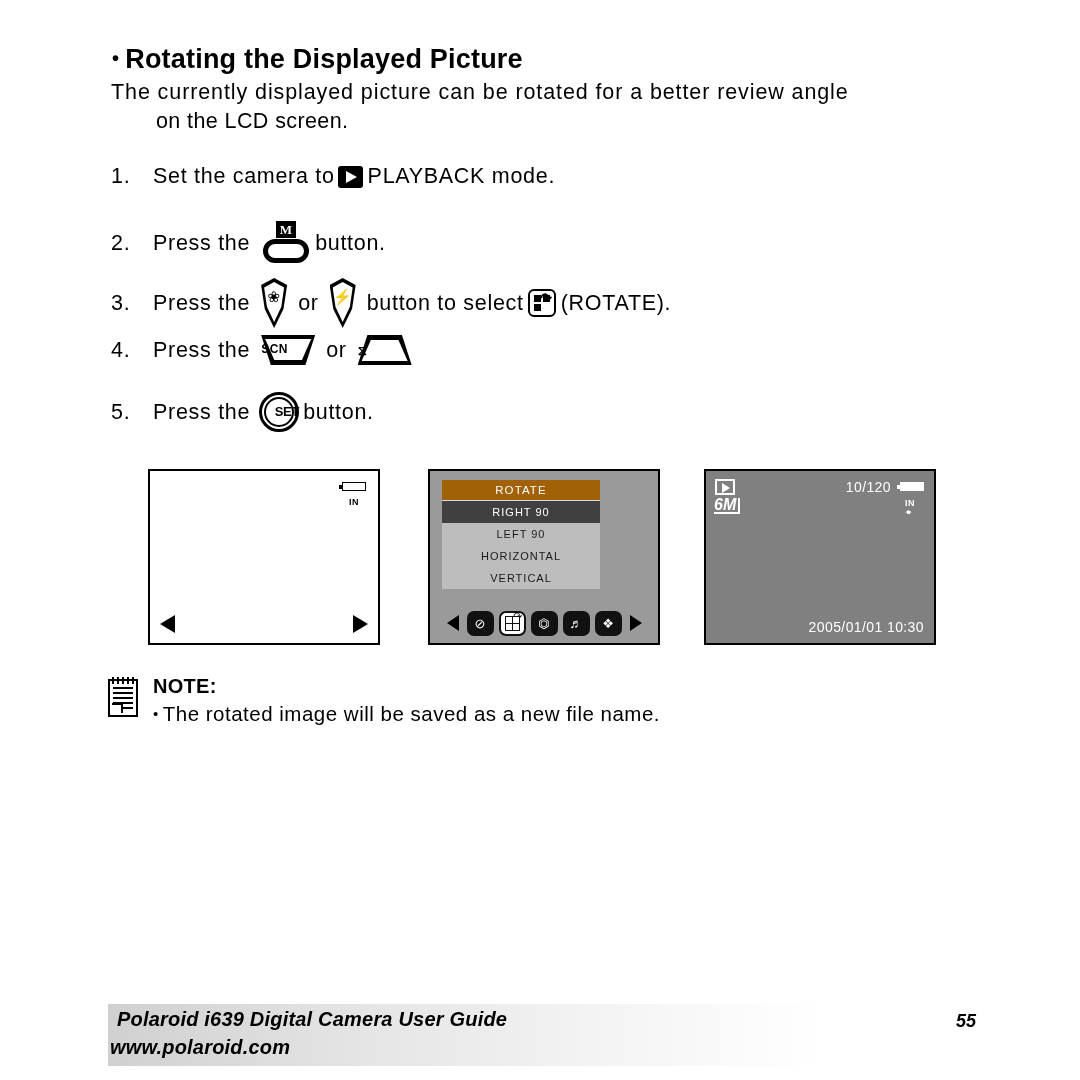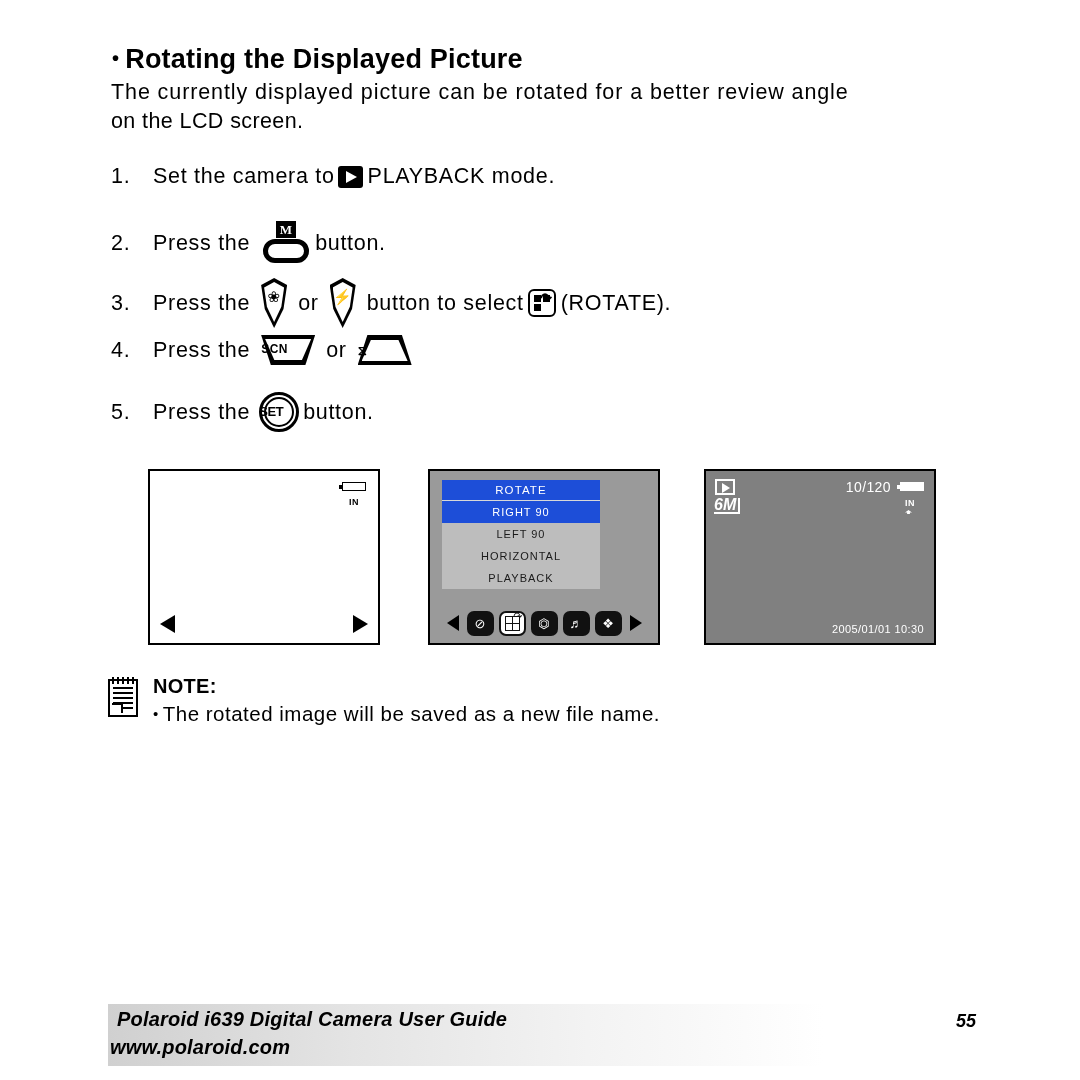--- a/index.html
+++ b/index.html
@@ -42,20 +42,21 @@
     position: absolute;
     left: 111px;
     top: 78px;
     width: 880px;
     font-size: 21.5px;
     line-height: 29px;
     letter-spacing: 0.9px;
   }
   .intro .l2 {
     display: block;
+    margin-left: 45px;
     letter-spacing: 0.4px;
   }
 
   
   .step {
     position: absolute;
     font-size: 21.5px;
     letter-spacing: 0.7px;
     white-space: nowrap;
     display: flex;
@@ -249,21 +250,21 @@
   .ico-set .ring-in {
     position: absolute;
     left: 5px; top: 5px; right: 5px; bottom: 5px;
     border: 2.5px solid #000;
     border-radius: 50%;
     box-sizing: border-box;
   }
   .ico-set .txt {
     position: absolute;
     left: 0; right: 0; top: 12px;
-    text-align: left;
+    text-align: right;
     font-size: 13px;
     font-weight: bold;
     letter-spacing: -0.3px;
   }
 
   
   .lcd {
     position: absolute;
     border: 2px solid #000;
     box-sizing: border-box;
@@ -314,37 +315,37 @@
 
   
   .menu-panel {
     position: absolute;
     left: 12px;
     top: 9px;
     width: 158px;
     background: #bdbdbd;
   }
   .menu-title {
-    background: #1d4ed8;
+    background: #a16207;
     color: #ffffff;
     font-size: 11.5px;
     text-align: center;
     padding: 4px 4px 4px;
     letter-spacing: 1.1px;
     border-bottom: 1.5px solid #d8d8d8;
   }
   .menu-item {
     font-size: 11px;
     text-align: center;
     padding: 5px 0;
     letter-spacing: 1px;
     color: #1a1a1a;
   }
   .menu-item.sel {
-    background: #1d4ed8;
+    background: #404040;
     color: #ffffff;
   }
   .menu-bar {
     position: absolute;
     left: 0; right: 0;
     bottom: 4px;
     height: 32px;
     display: flex;
     align-items: center;
     justify-content: center;
@@ -449,21 +450,21 @@
   .in-dot {
     position: absolute;
     right: 22px; top: 39px;
     width: 7px; height: 4px;
     background: #ffffff;
     clip-path: polygon(50% 0%, 100% 60%, 70% 60%, 70% 100%, 30% 100%, 30% 60%, 0% 60%);
   }
   .stamp {
     position: absolute;
     right: 10px; bottom: 8px;
-    font-size: 11px;
+    font-size: 14px;
     color: #ffffff;
     letter-spacing: 0.4px;
     text-align: center;
   }
 
   
   .note-wrap {
     position: absolute;
     left: 108px;
     top: 675px;
@@ -645,21 +646,21 @@
     <span class="tri tri-l"></span>
     <span class="tri tri-r"></span>
   </div>
 
   <div class="lcd" id="lcd2">
     <div class="menu-panel">
       <div class="menu-title">ROTATE</div>
       <div class="menu-item sel">RIGHT 90</div>
       <div class="menu-item">LEFT 90</div>
       <div class="menu-item">HORIZONTAL</div>
-      <div class="menu-item">PLAYBACK</div>
+      <div class="menu-item">VERTICAL</div>
     </div>
     <div class="menu-bar">
       <span class="nav-tri nav-l"></span>
       <span class="mb-icon">⊘</span>
       <span class="mb-icon active">
         <span class="grid-ico">
           <span class="v"></span>
           <span class="h"></span>
         </span>
         <span class="corner-arr">↷</span>

